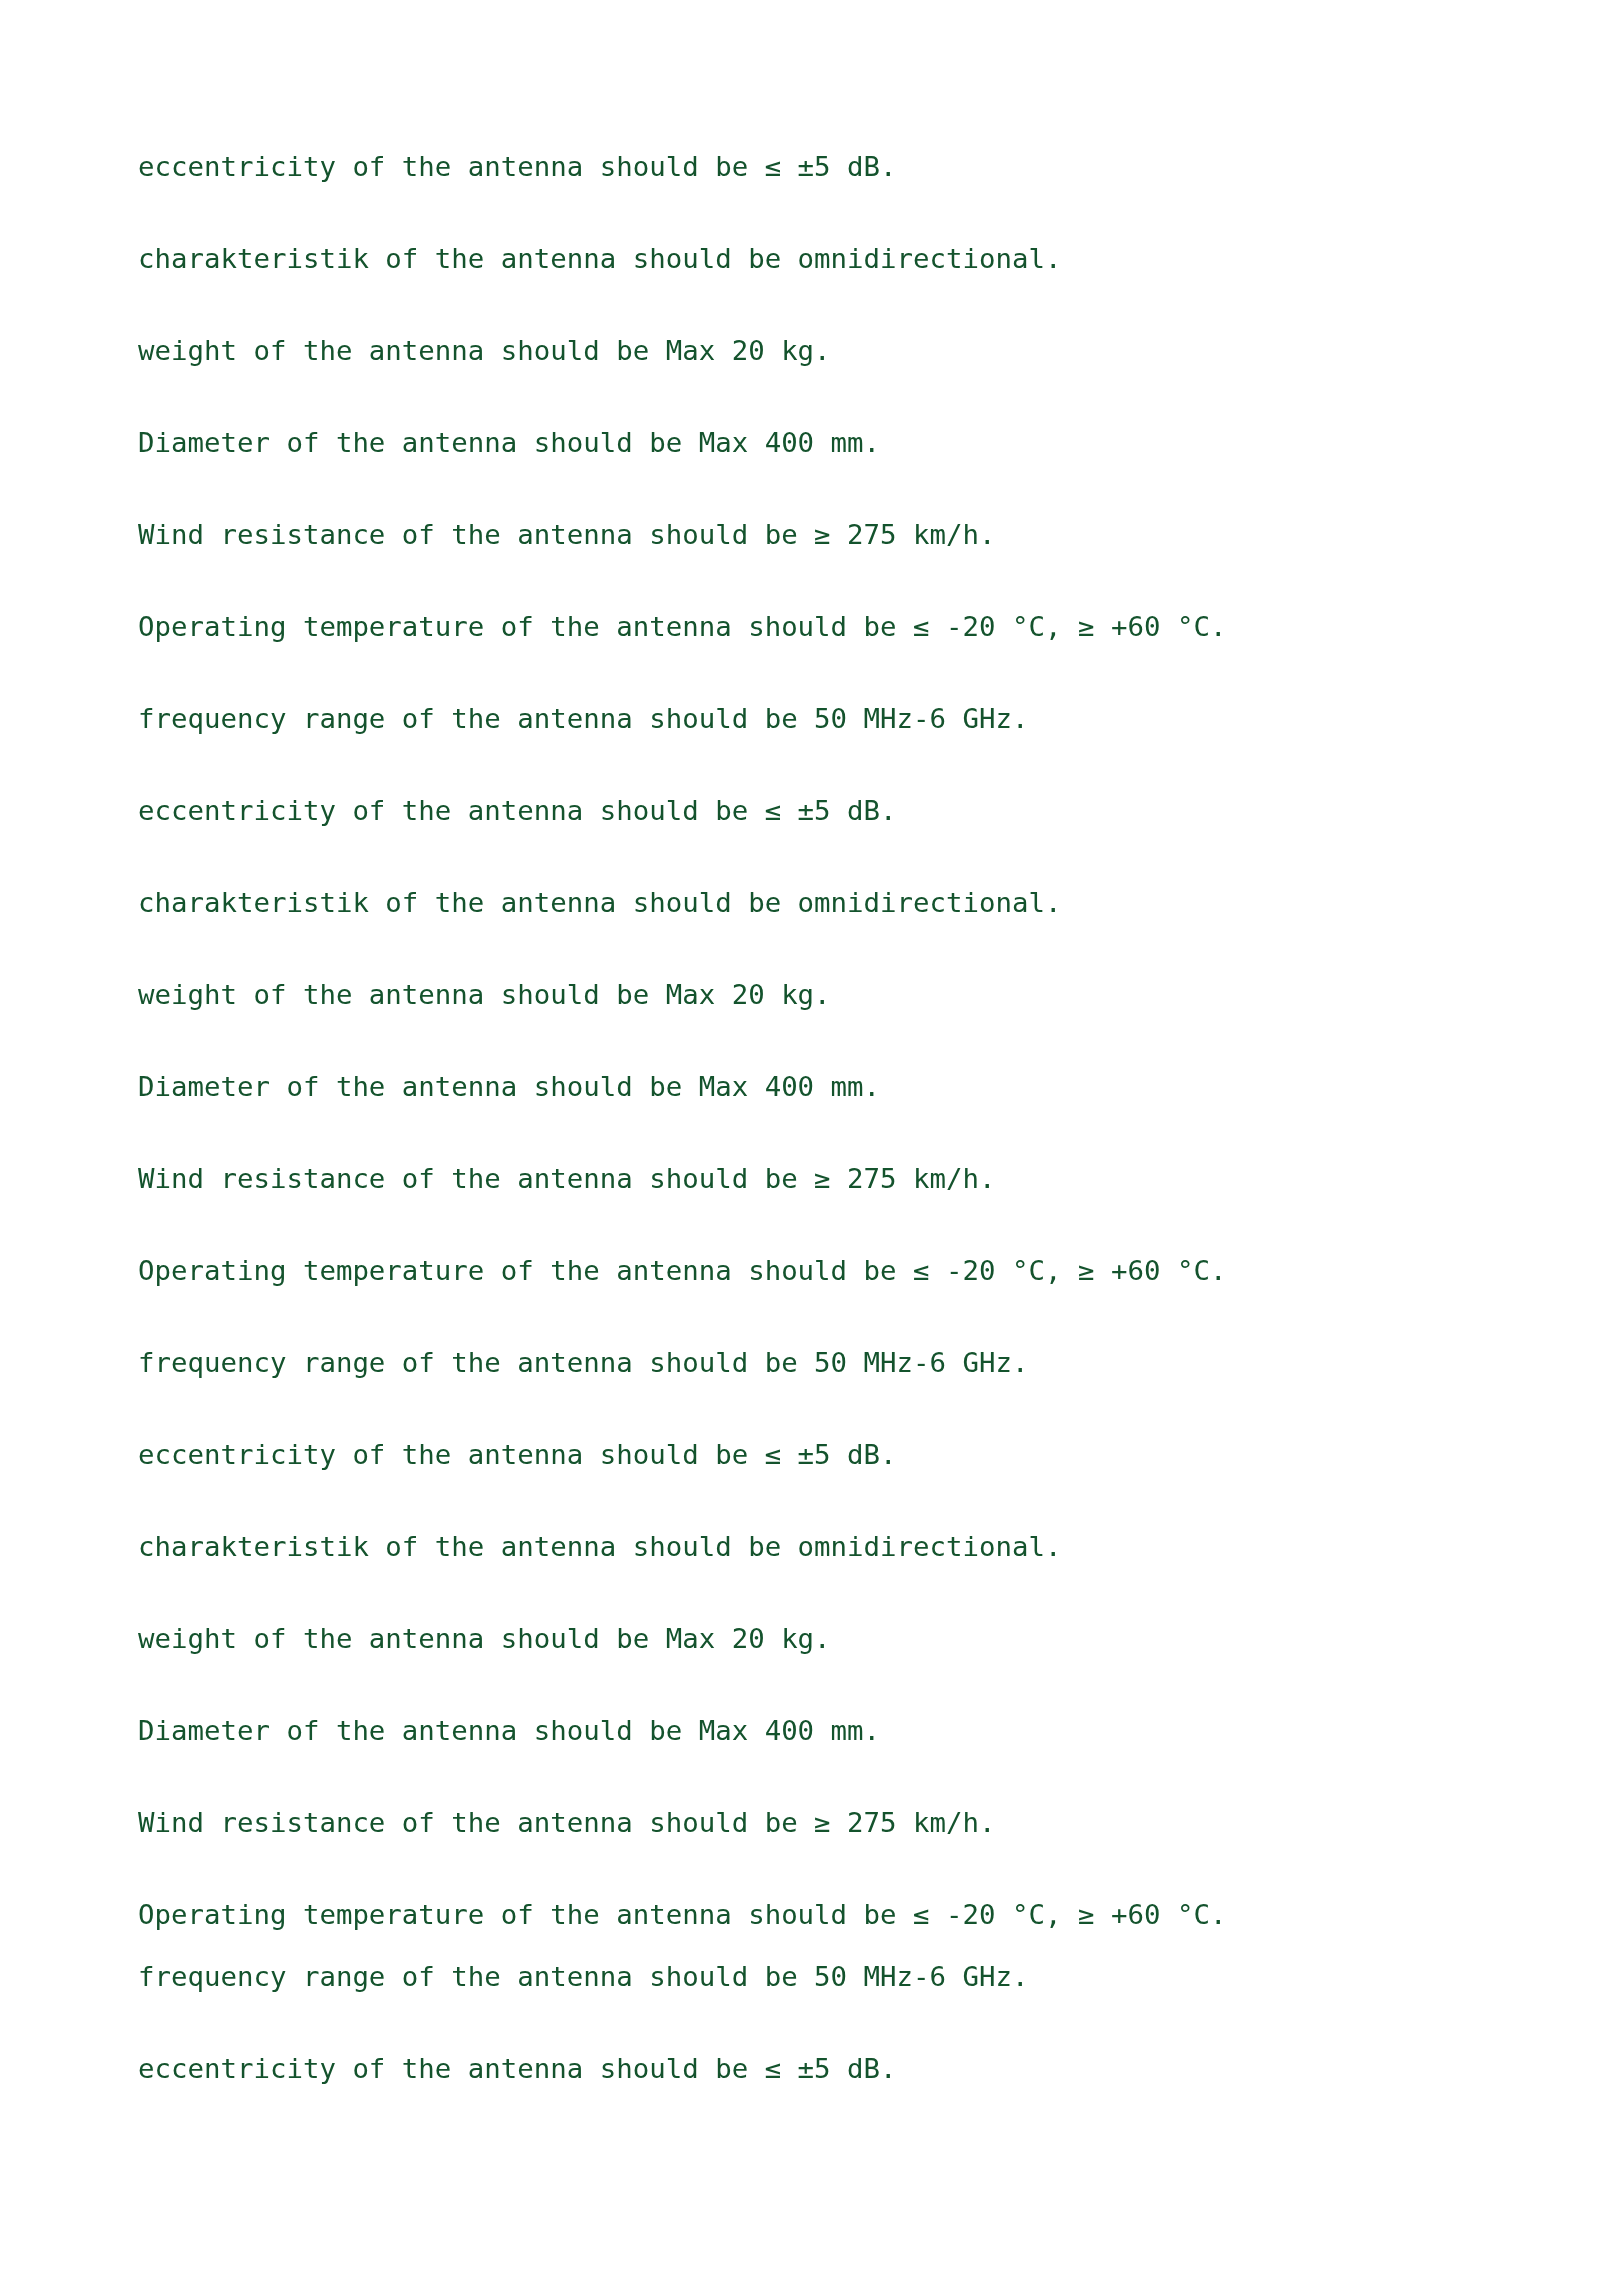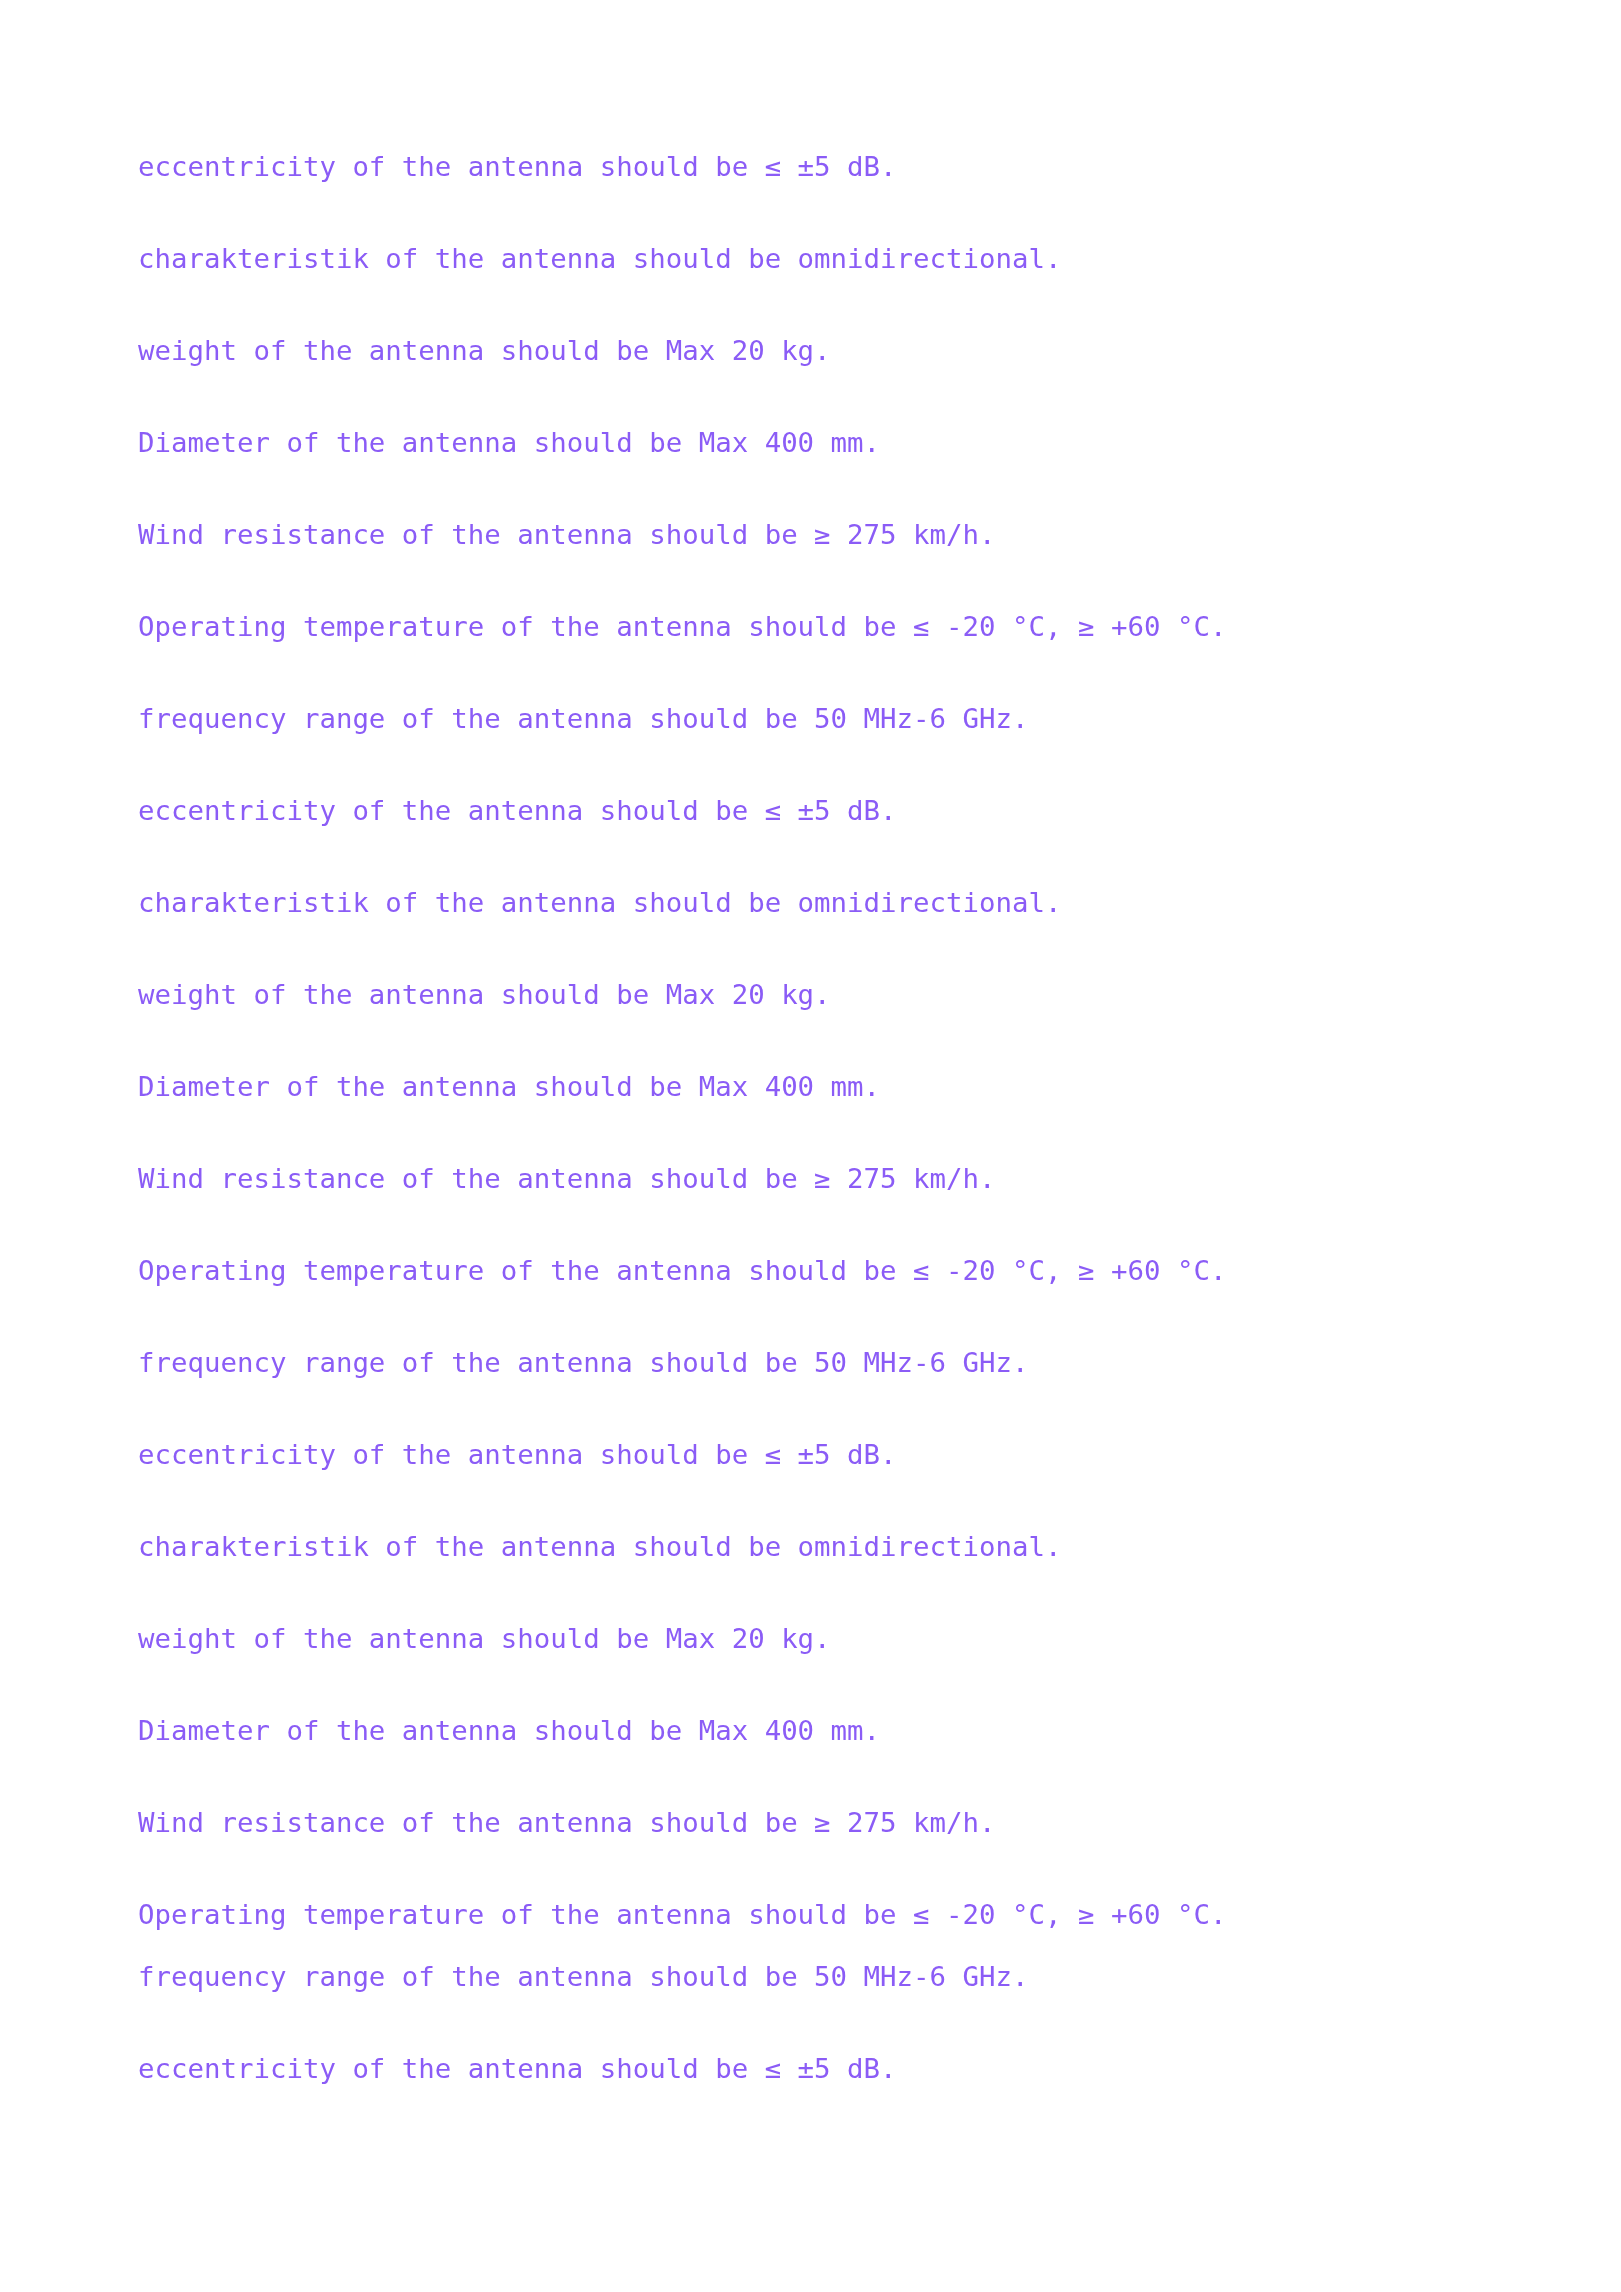--- a/index.html
+++ b/index.html
@@ -8,21 +8,21 @@
     background: #ffffff;
   }
   .page {
     position: relative;
     width: 1621px;
     height: 2293px;
     background: #ffffff;
     overflow: hidden;
     font-family: "DejaVu Sans Mono", "Liberation Mono", monospace;
     font-size: 27.4px;
-    color: #8b5cf6;
+    color: #14532d;
   }
   .content {
     padding: 153px 59px 0 138px;
   }
   p.line {
     margin: 0 0 64px 0;
     line-height: 28px;
     white-space: pre;
     letter-spacing: 0;
     font-kerning: none;

